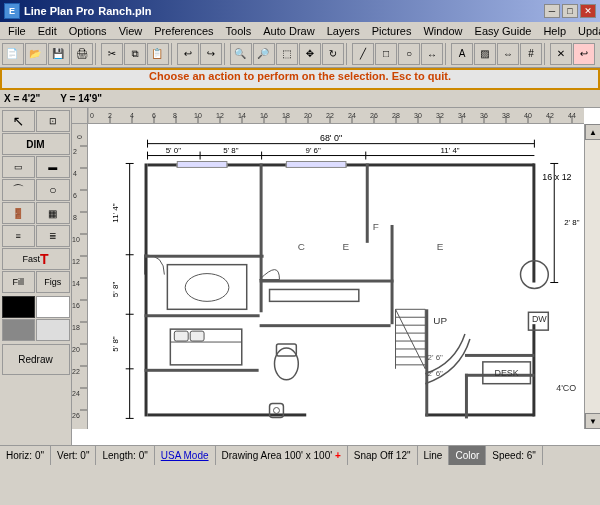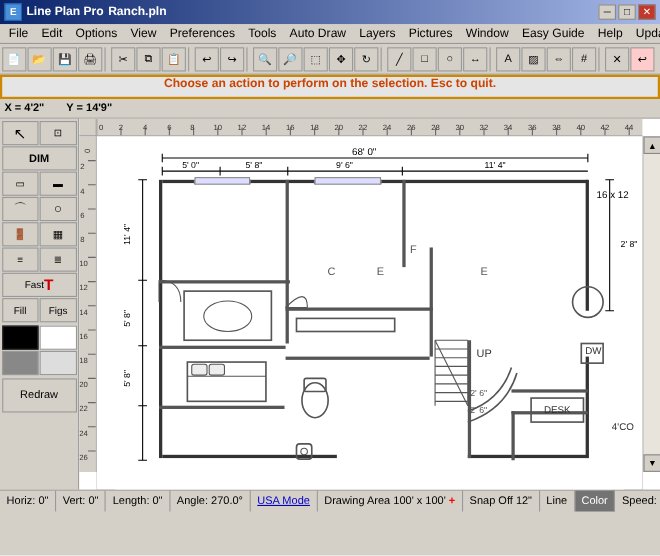--- a/index.html
+++ b/index.html
@@ -598,23 +598,20 @@
 <div class="status-bar">
   <div class="status-section">
     <span>Horiz: 0"</span>
   </div>
   <div class="status-section">
     <span>Vert: 0"</span>
   </div>
   <div class="status-section">
     <span>Length: 0"</span>
   </div>
-  <div class="status-section">
-    <span>Angle: 270.0°</span>
-  </div>
   <div class="status-section usa-mode">
     <span>USA Mode</span>
   </div>
   <div class="status-section">
     <span>Drawing Area</span>&nbsp;
     <span>100' x 100'</span>
     &nbsp;<span style="color:#f00;font-weight:bold;">+</span>
   </div>
   <div class="status-section">
     <span>Snap Off</span>&nbsp;

